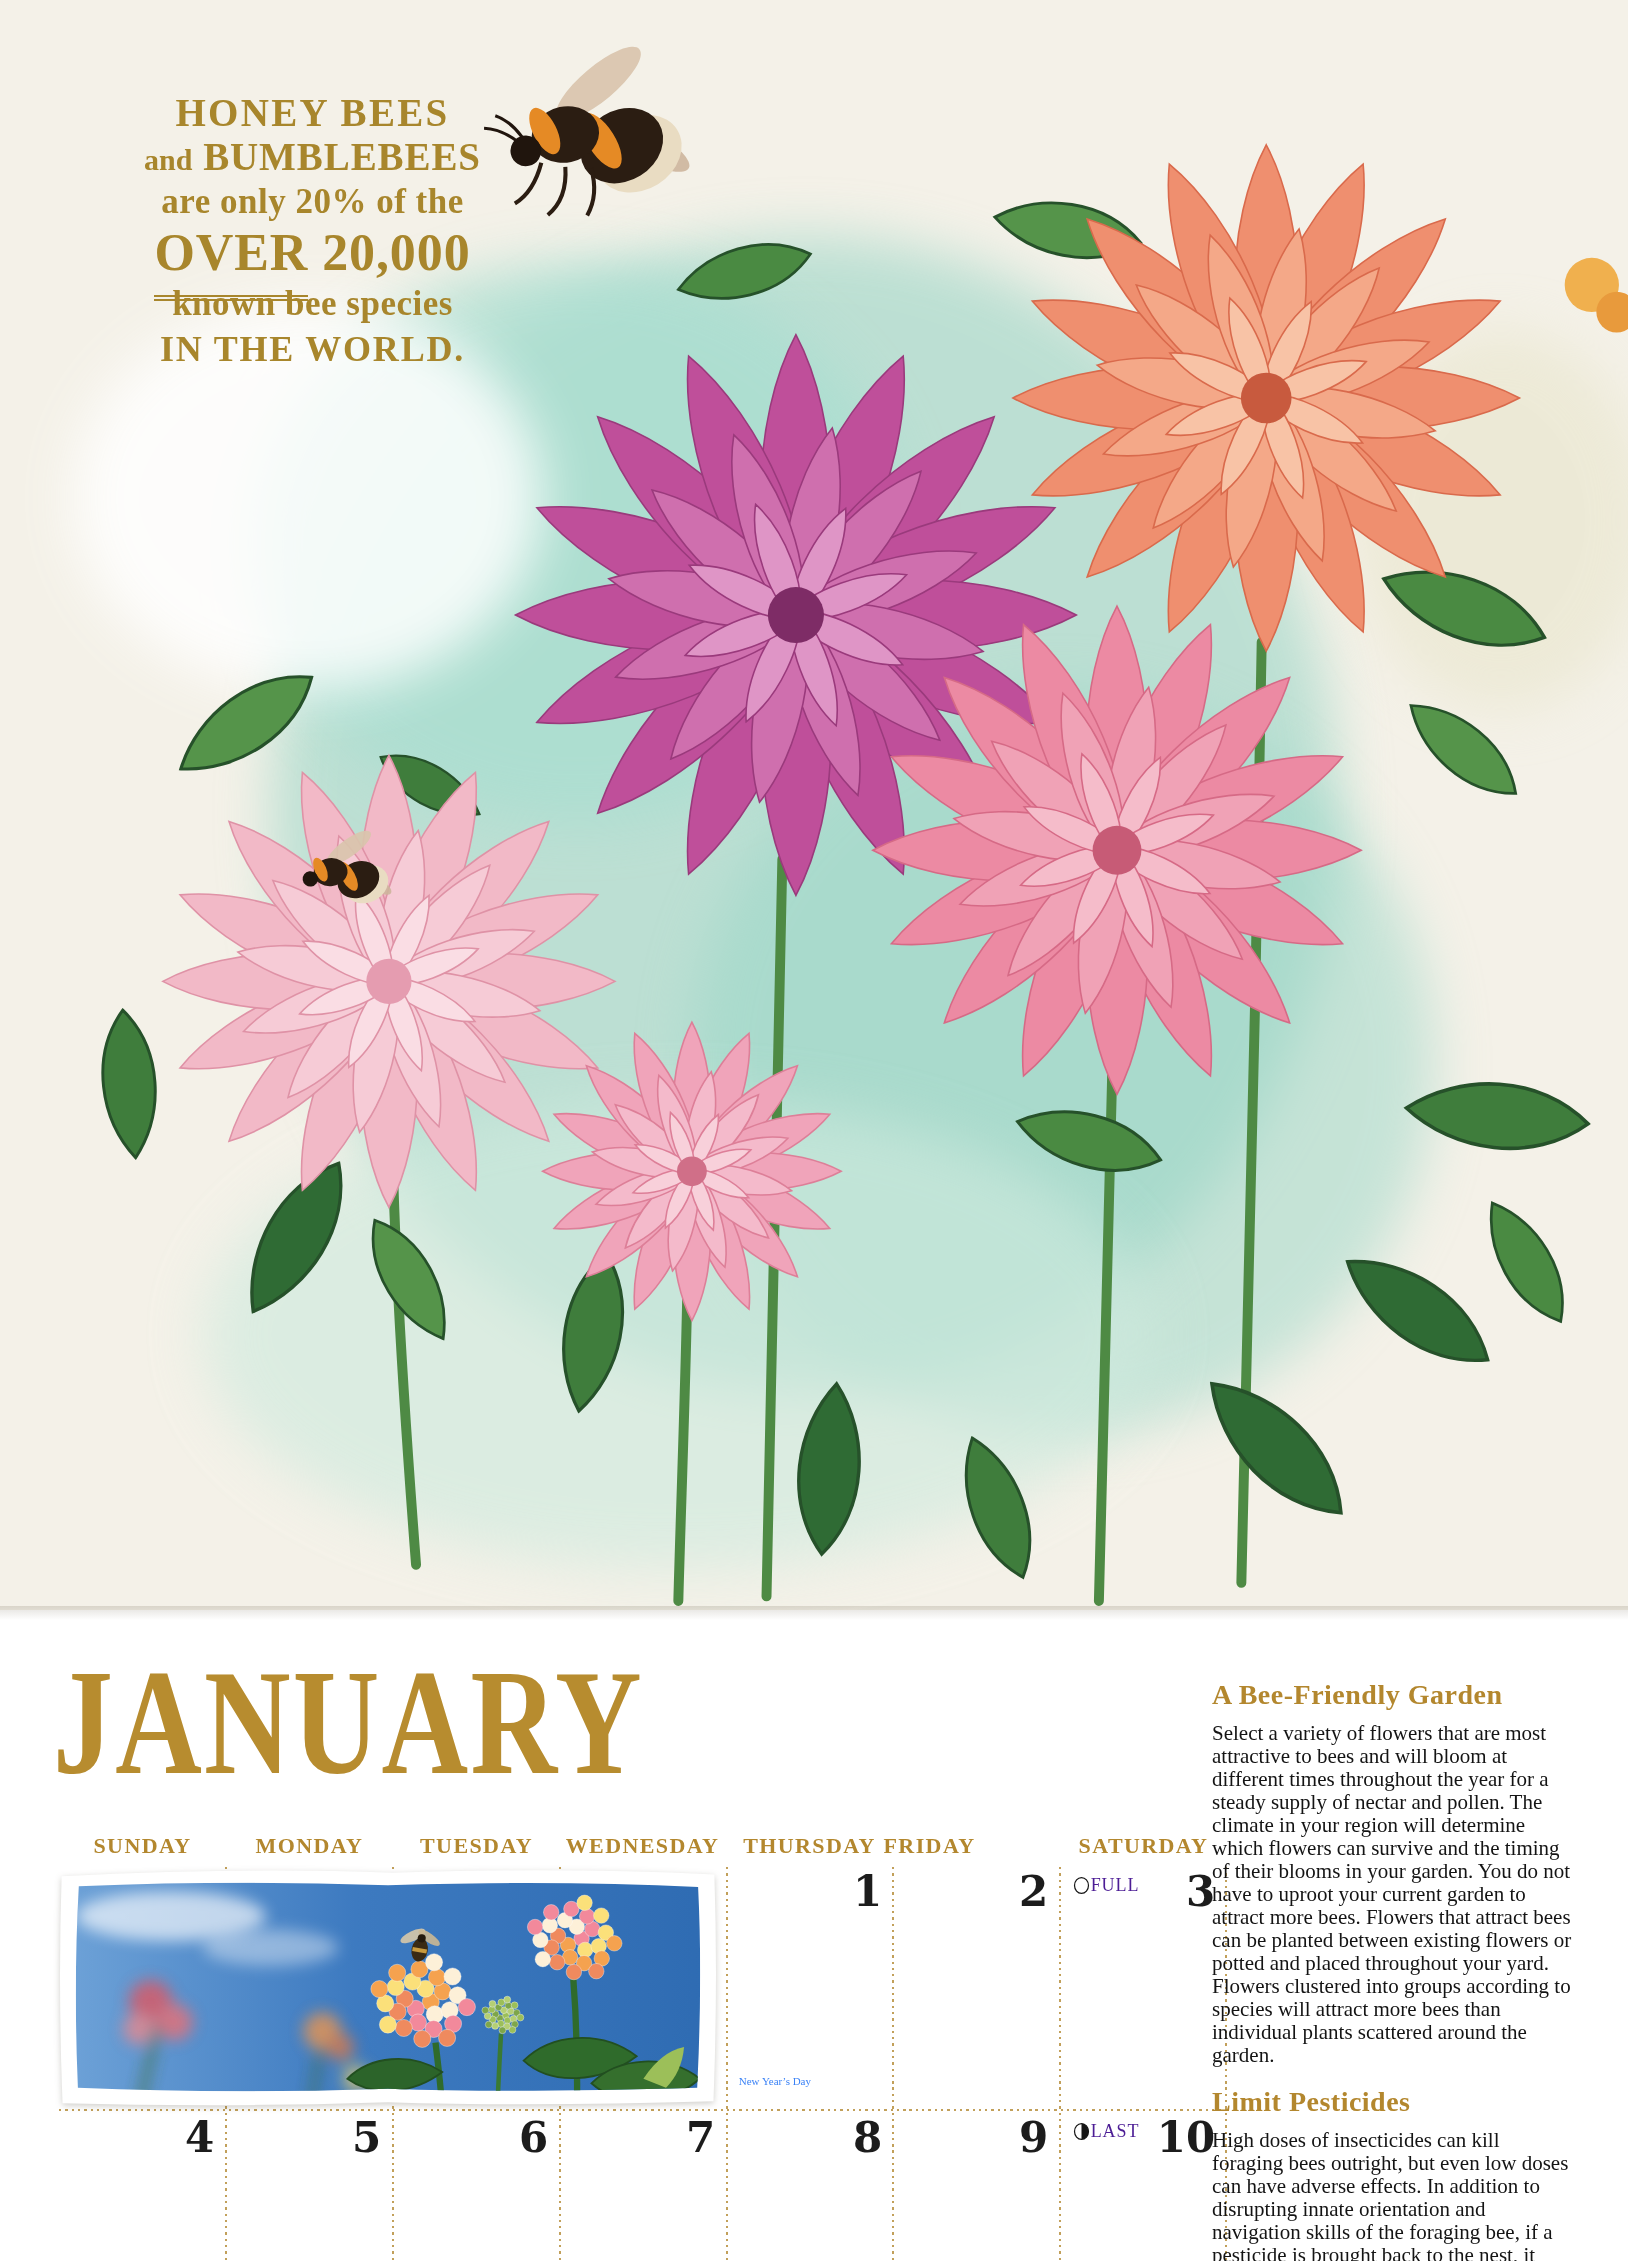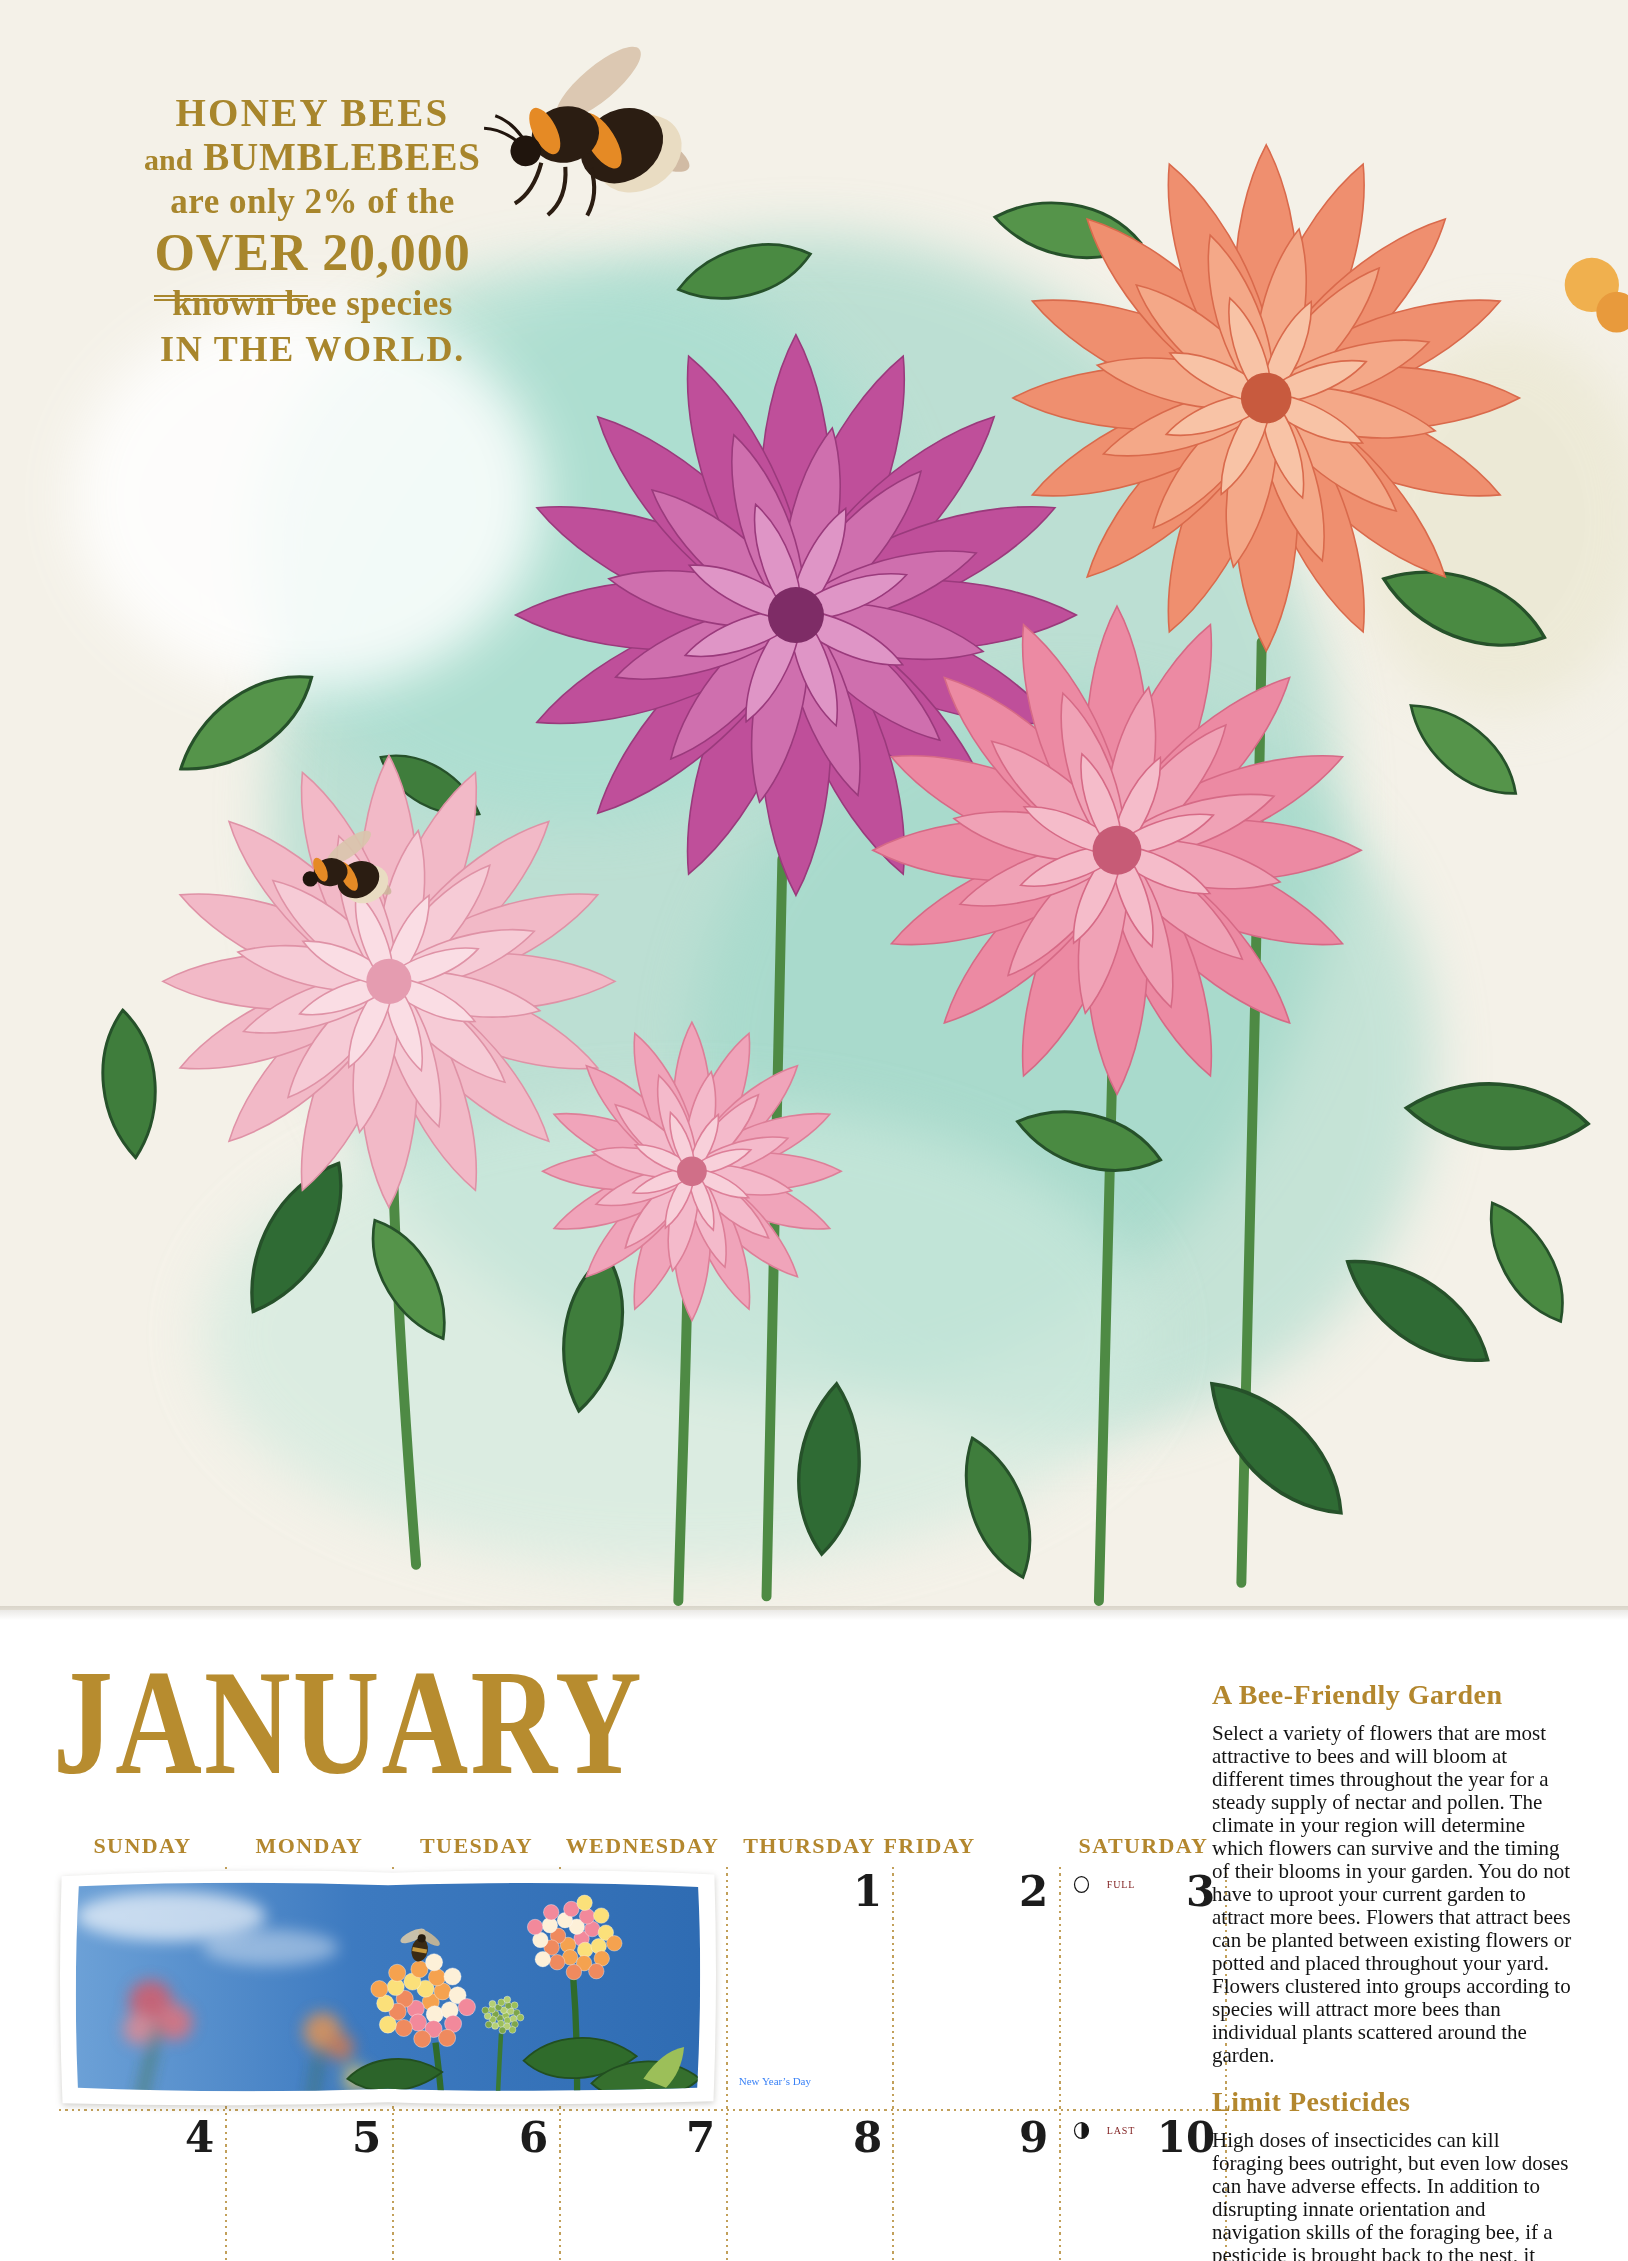--- a/index.html
+++ b/index.html
@@ -30,21 +30,21 @@
   .vline{position:absolute;top:3.6px;bottom:6.3px;width:1.8px;
          background-image:repeating-linear-gradient(to bottom,#c2a05a 0 2.3px,transparent 2.3px 6.3px);}
   .hline{position:absolute;left:0;right:0;height:1.8px;
          background-image:repeating-linear-gradient(to right,#c2a05a 0 2.3px,transparent 2.3px 6.3px);}
   .cal-cell{position:absolute;width:167px;height:246px;}
   .date-num{position:absolute;top:8.1px;right:11.8px;font-family:"DejaVu Serif",serif;
             font-weight:700;font-size:42px;line-height:42px;color:#1c1c1c;}
   .holiday{position:absolute;left:11.8px;bottom:18px;width:136px;font-size:11px;line-height:20px;color:#3b82f6;}
   .moon{position:absolute;top:11.8px;left:12.7px;display:flex;align-items:center;}
   .moon svg{width:17px;height:19px;}
-  .moon-label{font-size:10px;margin-left:17px;letter-spacing:0.9px;color:#7f1d1d;}
+  .moon-label{font-size:18px;margin-left:1px;letter-spacing:0.9px;color:#4c1d95;}
   .photo{position:absolute;left:58px;top:1866px;filter:drop-shadow(0 2.3px 3.2px rgba(60,55,40,.25));}
   
   .side-sec{position:absolute;left:1212px;width:360px;}
   .side-head{font-size:28px;font-weight:700;color:#b3872e;letter-spacing:0.5px;}
   .side-body{font-size:21px;line-height:23px;color:#141414;margin-top:11px;}
 </style>
 </head>
 <body>
 
 <div class="art-wrap">
@@ -319,21 +319,21 @@
       <ellipse cx="130" cy="85" rx="30" ry="70" fill="#e58a25" transform="rotate(-20 130 85)"></ellipse>
       <ellipse cx="55" cy="55" rx="75" ry="62" fill="#2b1d12"></ellipse>
       <ellipse cx="12" cy="38" rx="26" ry="56" fill="#e58a25" transform="rotate(-15 12 38)"></ellipse>
       <circle cx="-38" cy="72" r="34" fill="#20150d"></circle>
     </g>
   </svg>
 
   <div class="quote">
     <div class="q1">HONEY BEES</div>
     <div class="q2"><span class="small">and</span> <span>BUMBLEBEES</span></div>
-    <div class="q3">are only 2% of the</div>
+    <div class="q3">are only 20% of the</div>
     <div class="q4"><span class="over">OVER</span> <span>20,000</span></div>
     <div class="q5">known bee species</div>
     <div class="q6">IN THE WORLD.</div>
   </div>
 </div>
 <div class="fold"></div>
 
 <div class="month-title">JANUARY</div>
 
 <span class="wd" style="left:59px">SUNDAY</span>

